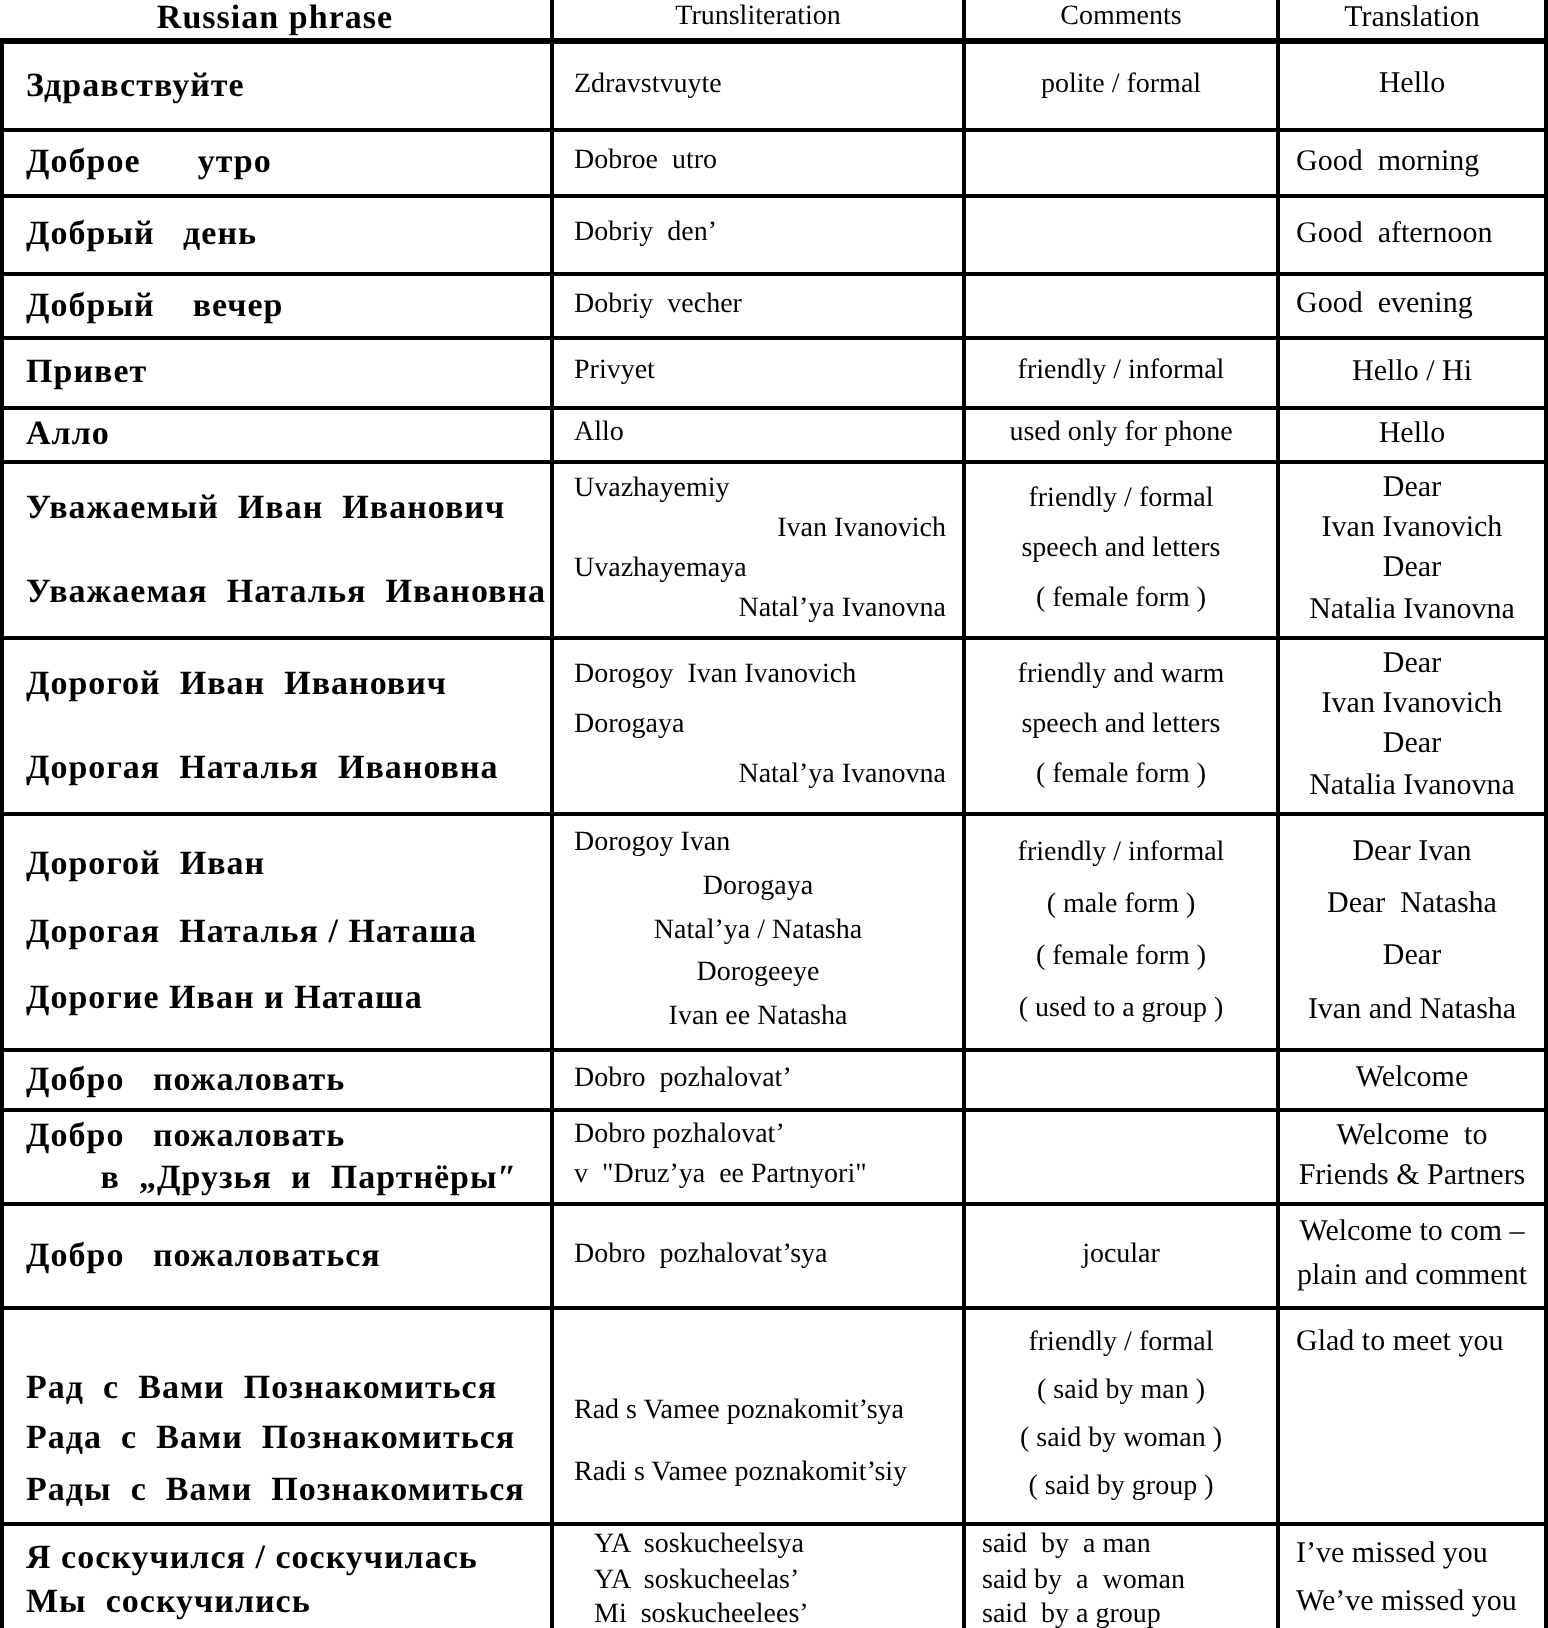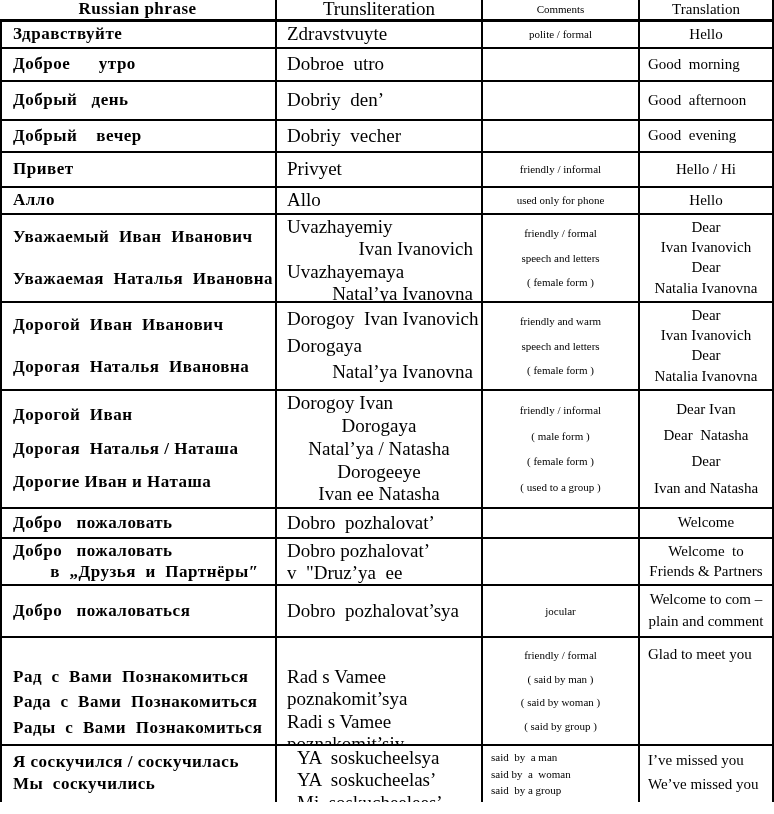--- a/index.html
+++ b/index.html
@@ -12,21 +12,21 @@
   #table { width:774px; height:814px; display:flex; flex-direction:column; background:#fff; }
   .tr {
     display:grid;
     grid-template-columns:277px 206px 157px 134px;
     box-sizing:border-box;
     border-bottom:2px solid #000;
     flex:0 0 auto;
   }
   .tr.header { height:22px; border-bottom:3px solid #000; }
   
-  #table .tr:nth-child(2){height:27px}
+  #table .tr:nth-child(2){height:44px}
   #table .tr:nth-child(3){height:33px}
   #table .tr:nth-child(4){height:39px}
   #table .tr:nth-child(5){height:32px}
   #table .tr:nth-child(6){height:35px}
   #table .tr:nth-child(7){height:27px}
   #table .tr:nth-child(8){height:88px}
   #table .tr:nth-child(9){height:88px}
   #table .tr:nth-child(10){height:118px}
   #table .tr:nth-child(11){height:30px}
   #table .tr:nth-child(12){height:47px}
@@ -37,22 +37,22 @@
     box-sizing:border-box;
     border-right:2px solid #000;
     display:flex; flex-direction:column; justify-content:center;
     overflow:hidden;
     padding-top:1px; padding-bottom:1px;
   }
   .td.c0 { border-left:2px solid #000; }
   .header .td.c0 { border-left:none; }
   .header .td { font-size:14px; font-weight:normal; letter-spacing:0; }
   .td.c0 { font-size:17px; font-weight:bold; letter-spacing:0.03em; }
-  .td.c1 { font-size:19px; }
-  .td.c2 { font-size:11px; }
+  .td.c1 { font-size:14px; }
+  .td.c2 { font-size:14px; }
   .td.c3 { font-size:15px; }
   .ln { line-height:1.18; white-space:pre-wrap; }
   .a-l  { text-align:left;  padding-left:8px;  }
   .c0 > .a-l { padding-left:11px; }
   .c1 > .a-l { padding-left:10px; }
   .a-l2 { text-align:left;  padding-left:20px; }
   .a-l3 { text-align:center;  padding-left:32px; }
   .a-c  { text-align:center; }
   .a-r  { text-align:right; padding-right:8px; }
   .v-c { justify-content:center; }

